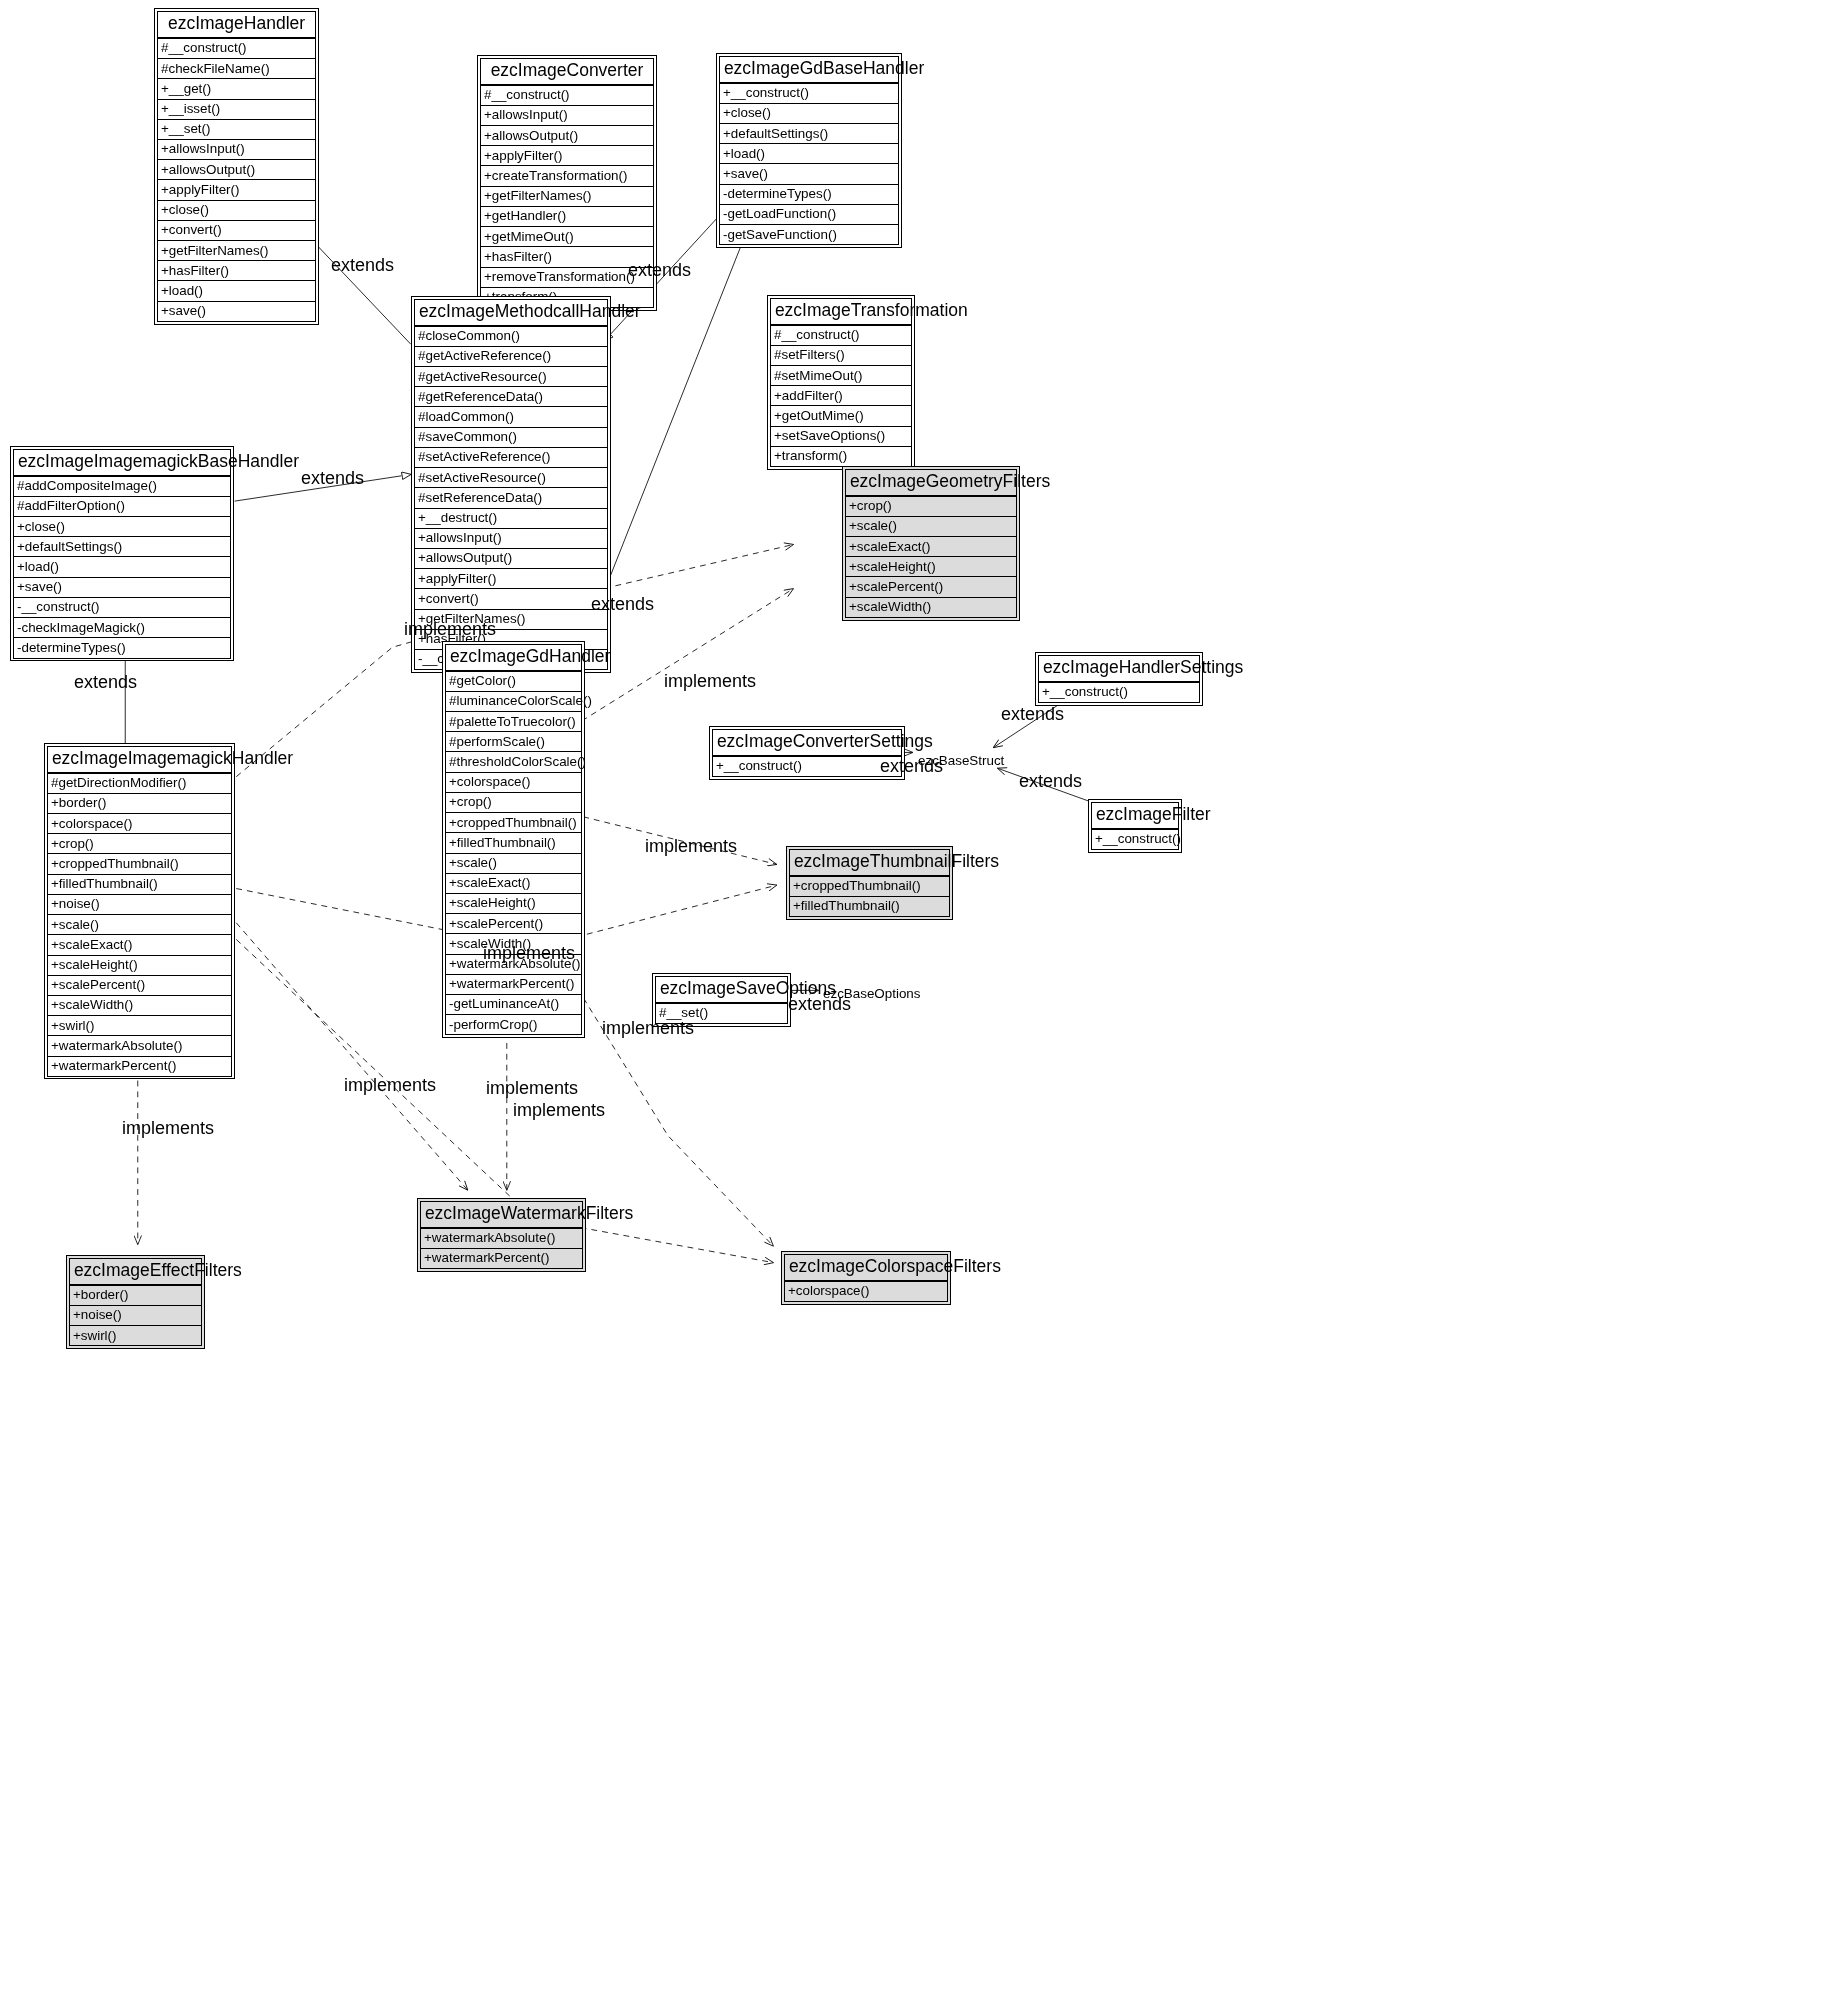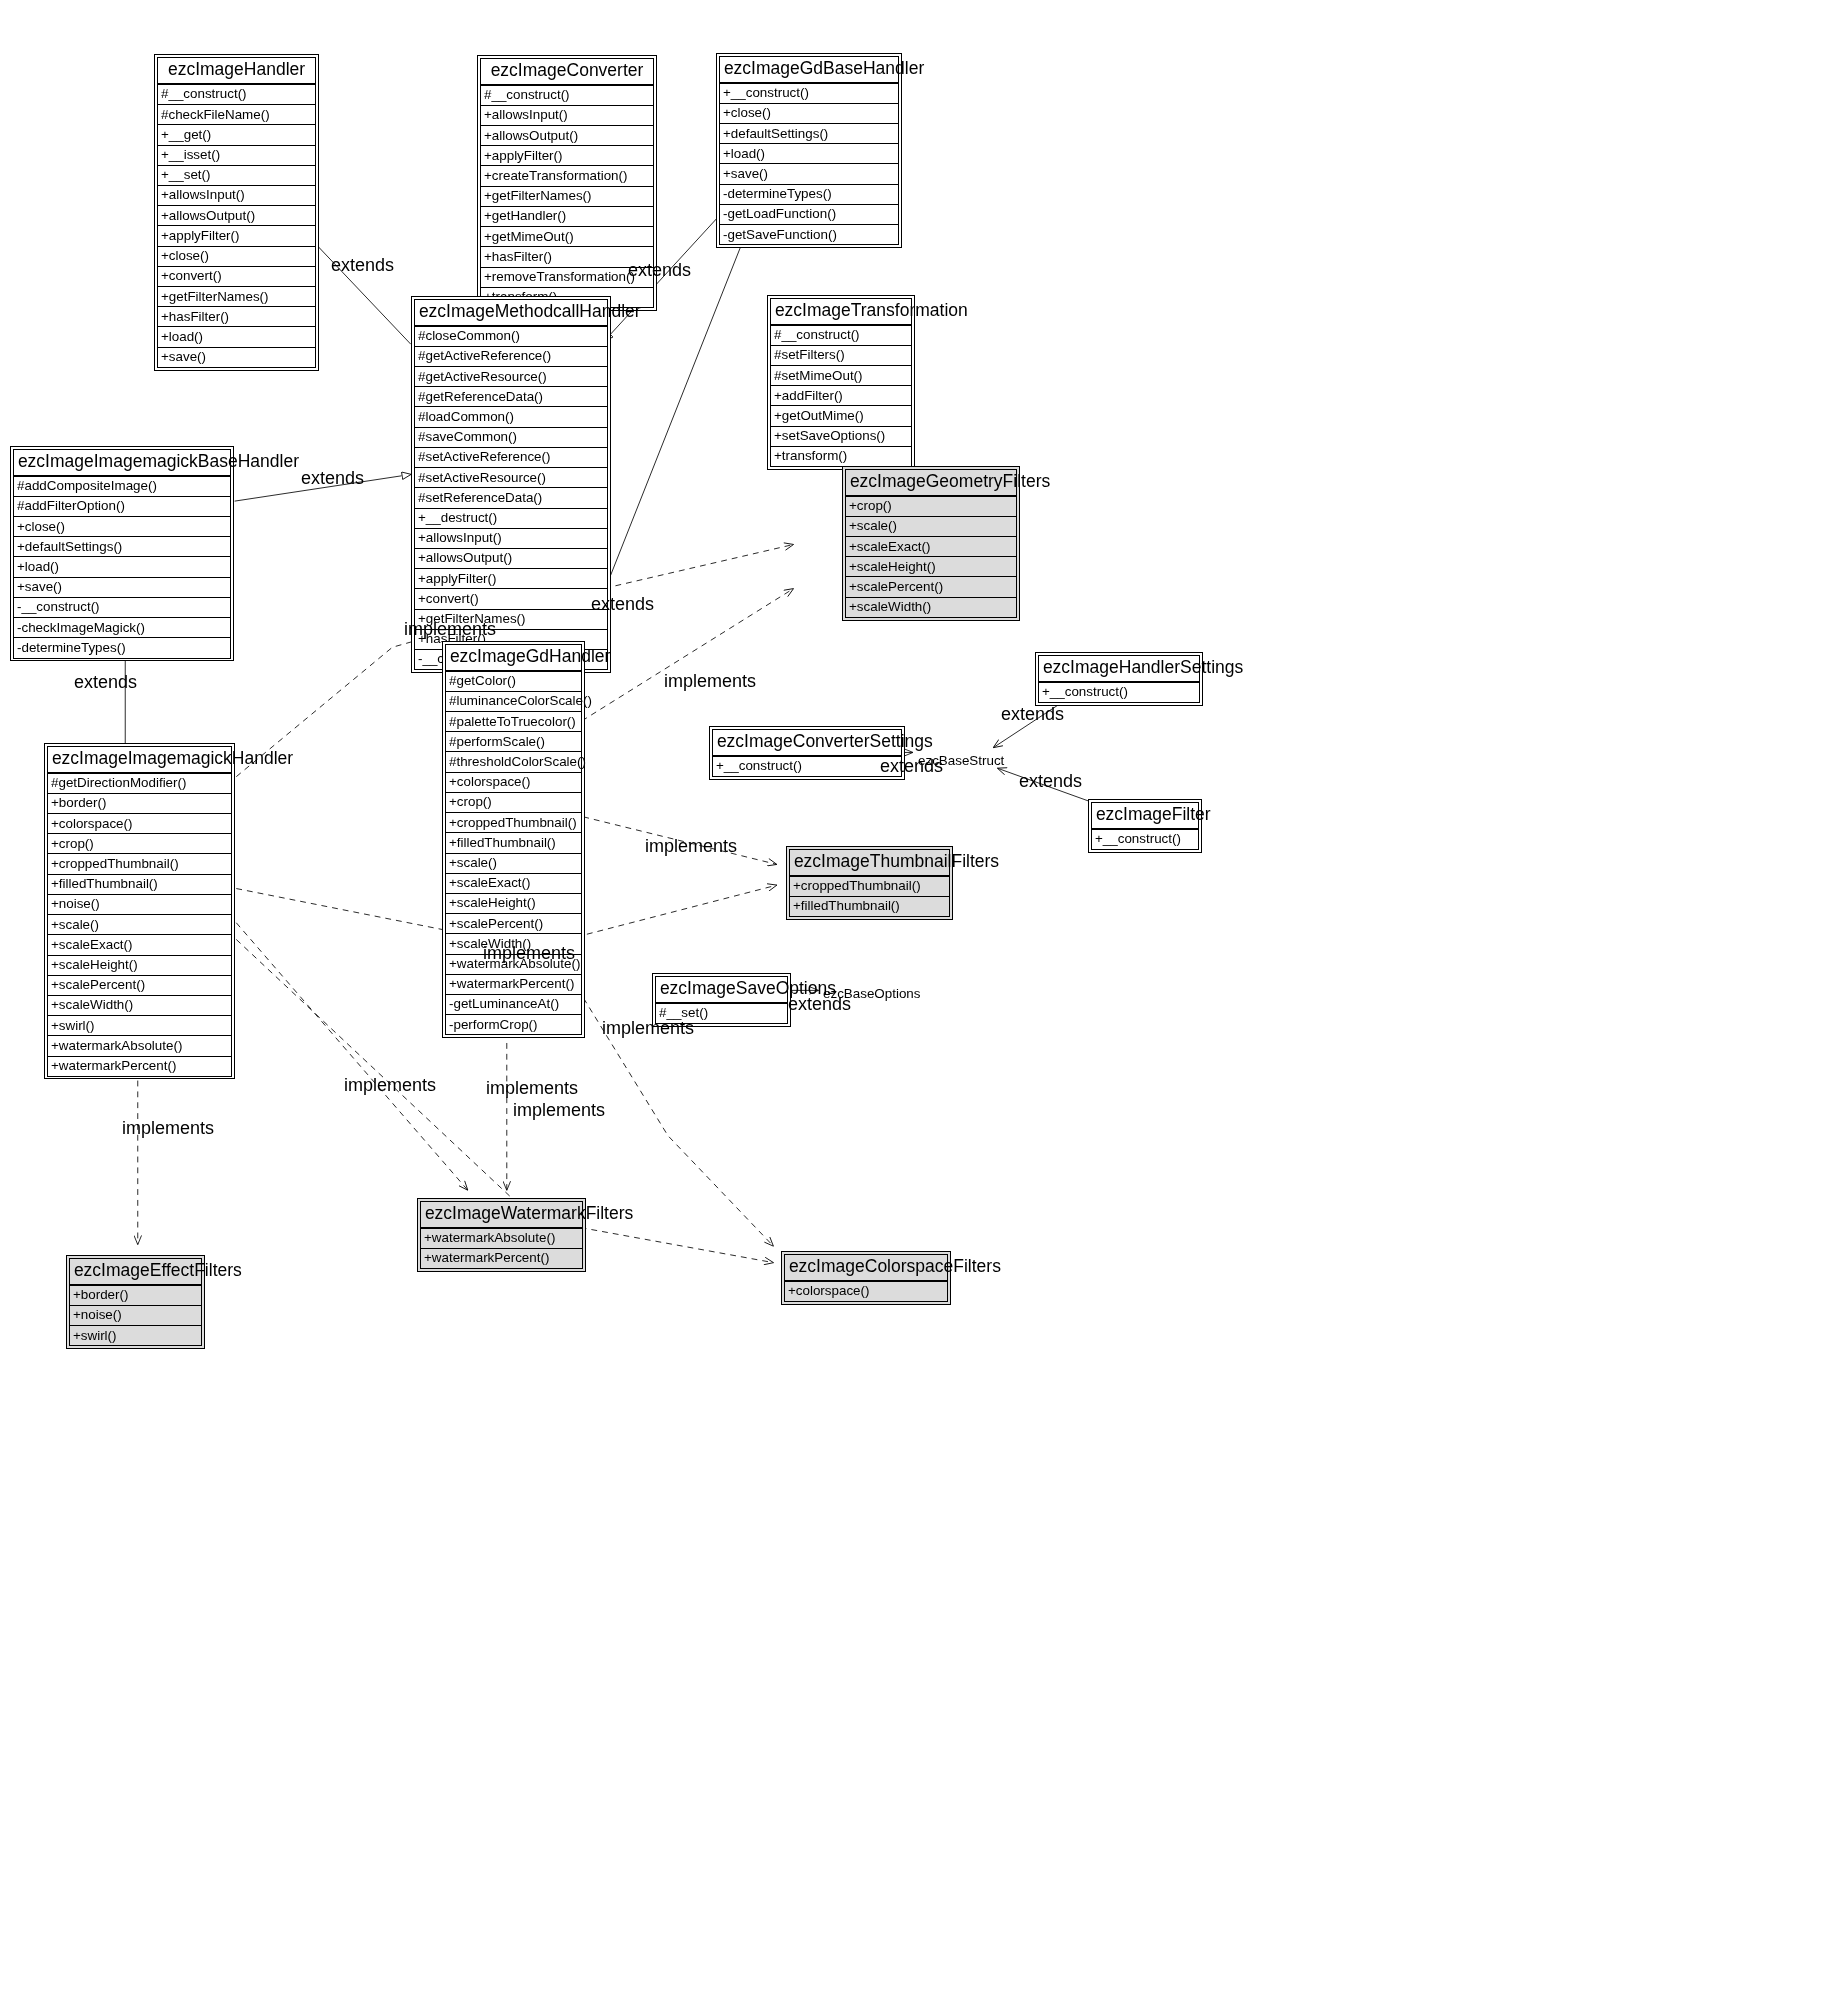--- a/index.html
+++ b/index.html
@@ -125,21 +125,21 @@
         <path d="M665,1140 L800,1360 L926,1492" marker-end="url(#hollow-tri-open)"></path>
       </g>
 
       <path d="M1295,826 L1190,895" marker-end="url(#hollow-tri-open)"></path>
       <path d="M1053,901 L1093,901" marker-end="url(#hollow-tri-open)"></path>
       <path d="M1320,965 L1195,920" marker-end="url(#hollow-tri-open)"></path>
       <path d="M948,1186 L980,1186" marker-end="url(#hollow-tri-open)"></path>
     </g>
   </svg>
 
-  <div class="node" style="left:154px; top:8.3px; width:165px;margin-top:46px;">
+  <div class="node" style="left:154px; top:8.3px; width:165px;">
     <div class="title">ezcImageHandler</div>
     <div class="rows">
       <div class="row">#__construct()</div>
       <div class="row">#checkFileName()</div>
       <div class="row">+__get()</div>
       <div class="row">+__isset()</div>
       <div class="row">+__set()</div>
       <div class="row">+allowsInput()</div>
       <div class="row">+allowsOutput()</div>
       <div class="row">+applyFilter()</div>
@@ -298,21 +298,21 @@
       <div class="row">+scaleExact()</div>
       <div class="row">+scaleHeight()</div>
       <div class="row">+scalePercent()</div>
       <div class="row">+scaleWidth()</div>
       <div class="row">+swirl()</div>
       <div class="row">+watermarkAbsolute()</div>
       <div class="row">+watermarkPercent()</div>
     </div>
   </div>
 
-  <div class="node" style="left:1088px; top:799px; width:114px;">
+  <div class="node" style="left:1088px; top:799px; width:94px;">
     <div class="title">ezcImageFilter</div>
     <div class="rows">
       <div class="row">+__construct()</div>
     </div>
   </div>
 
   <div class="node iface" style="left:786px; top:846px; width:167px;">
     <div class="title">ezcImageThumbnailFilters</div>
     <div class="rows">
       <div class="row">+croppedThumbnail()</div>

